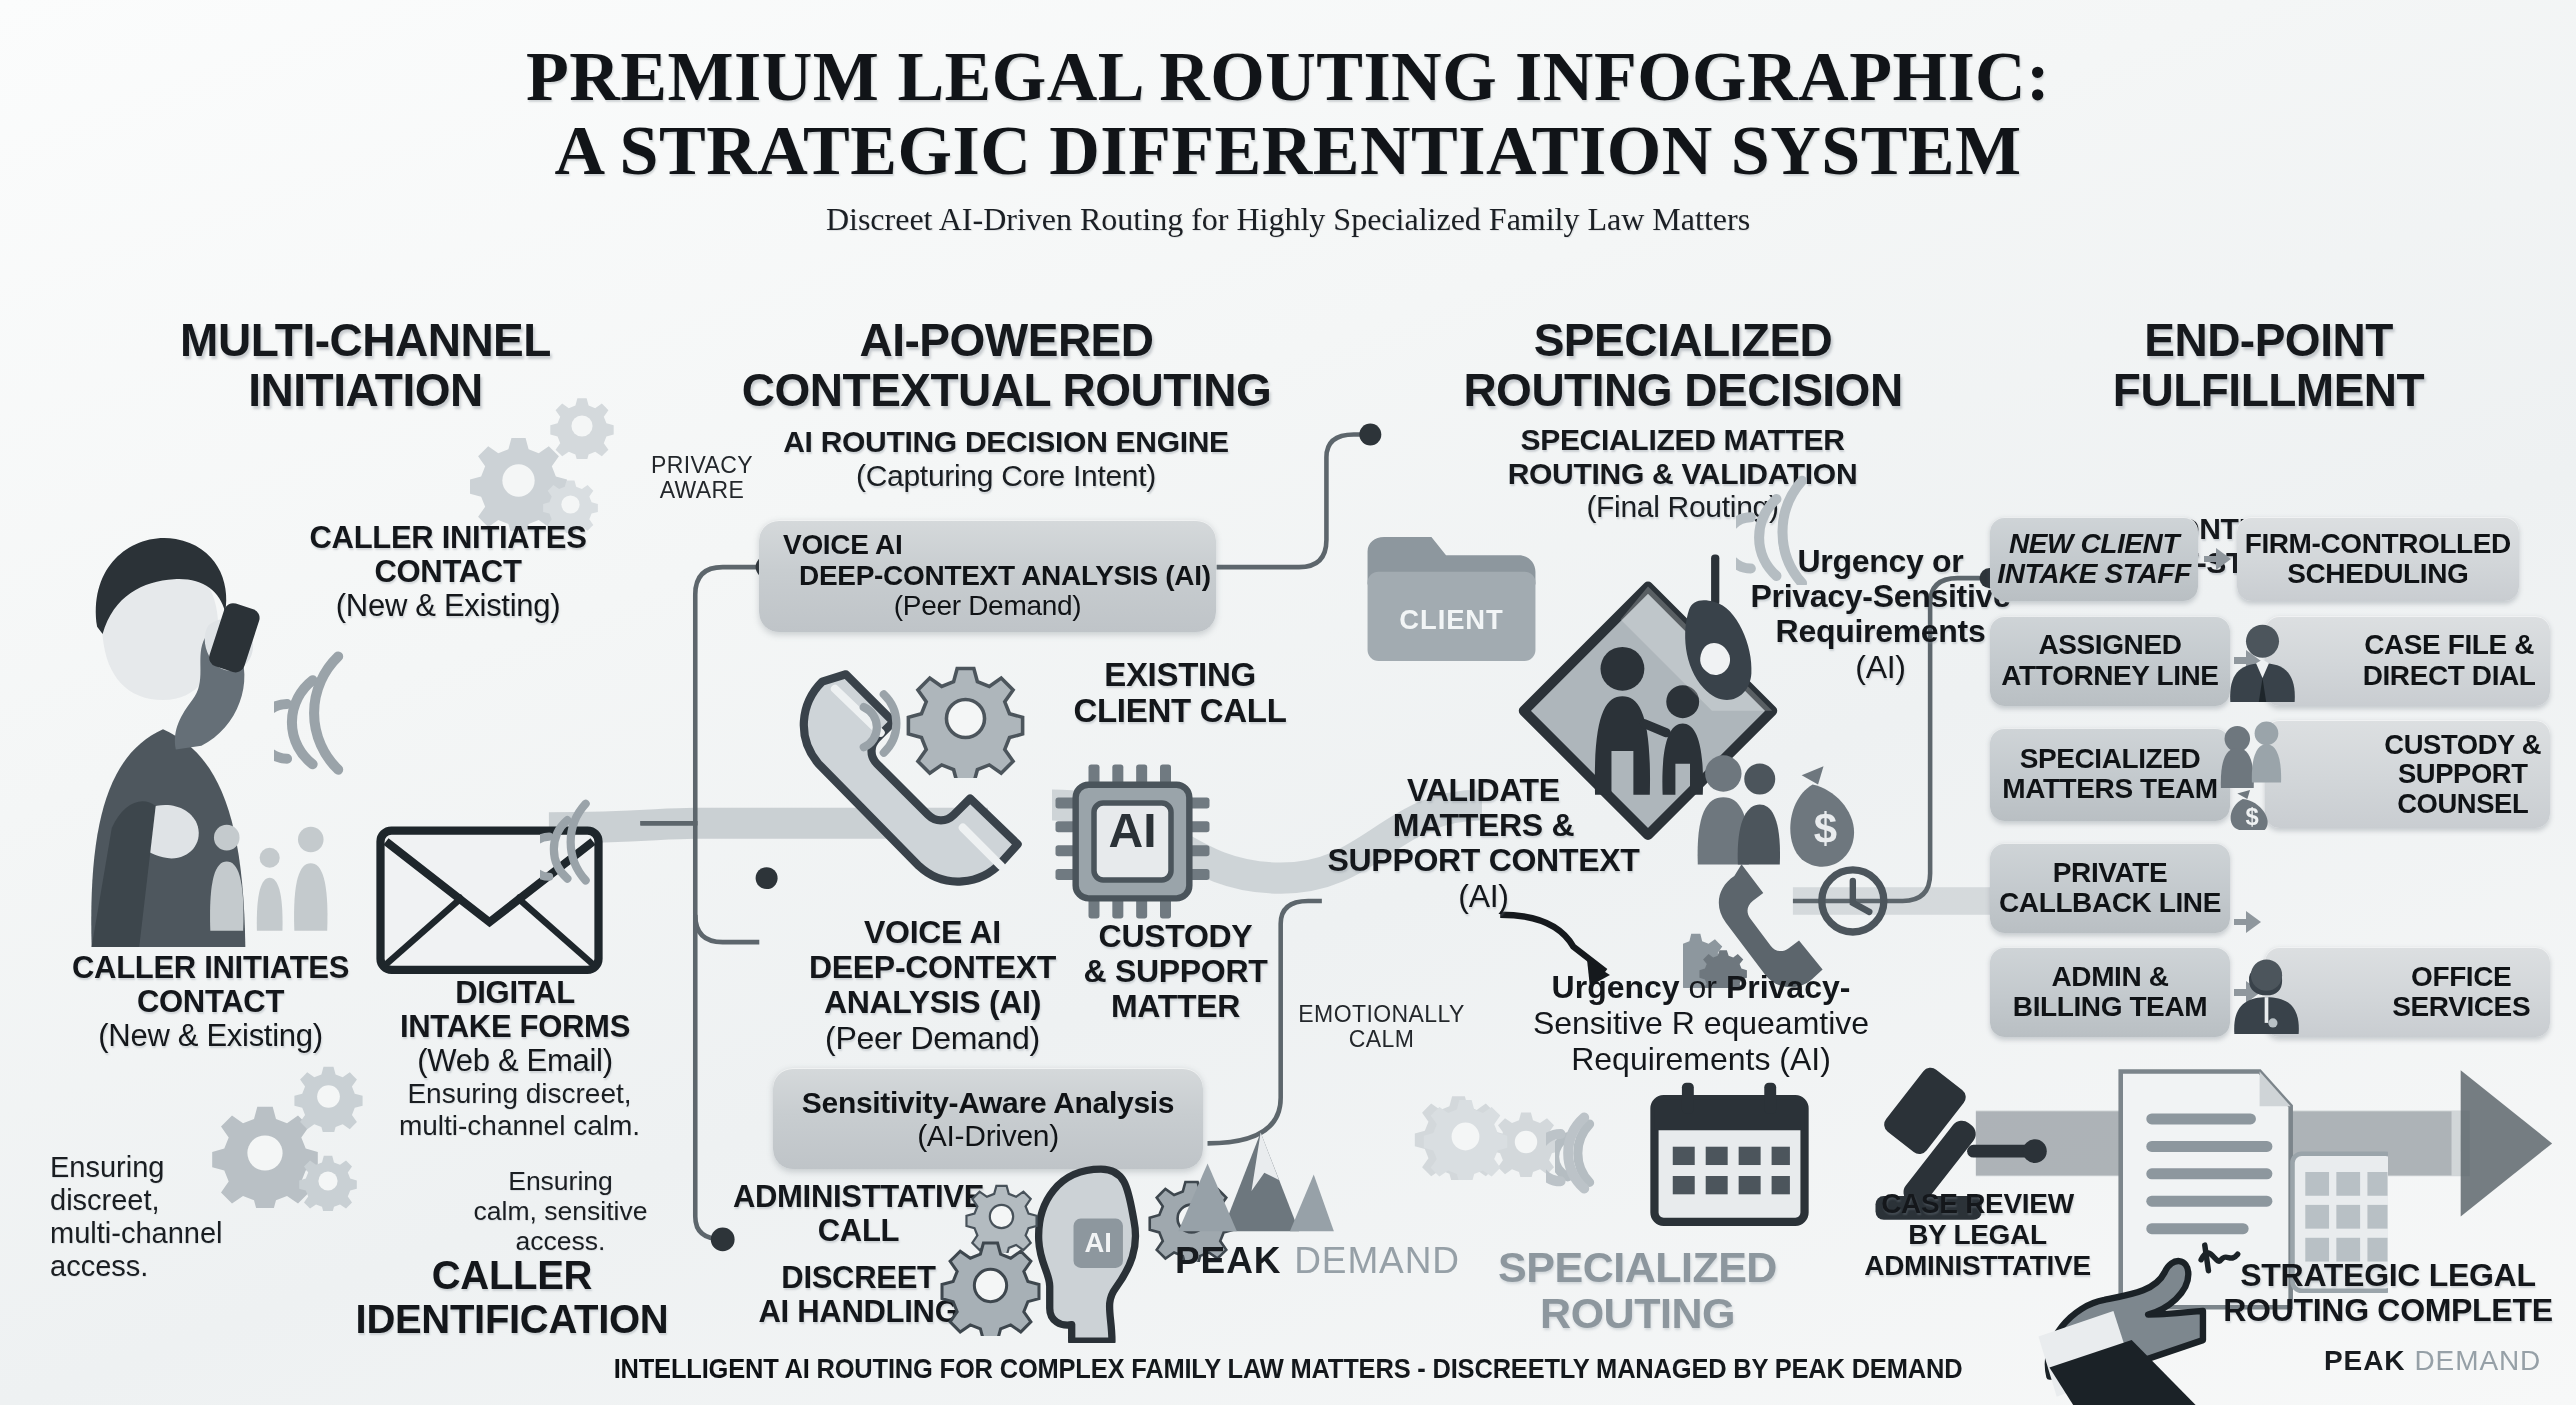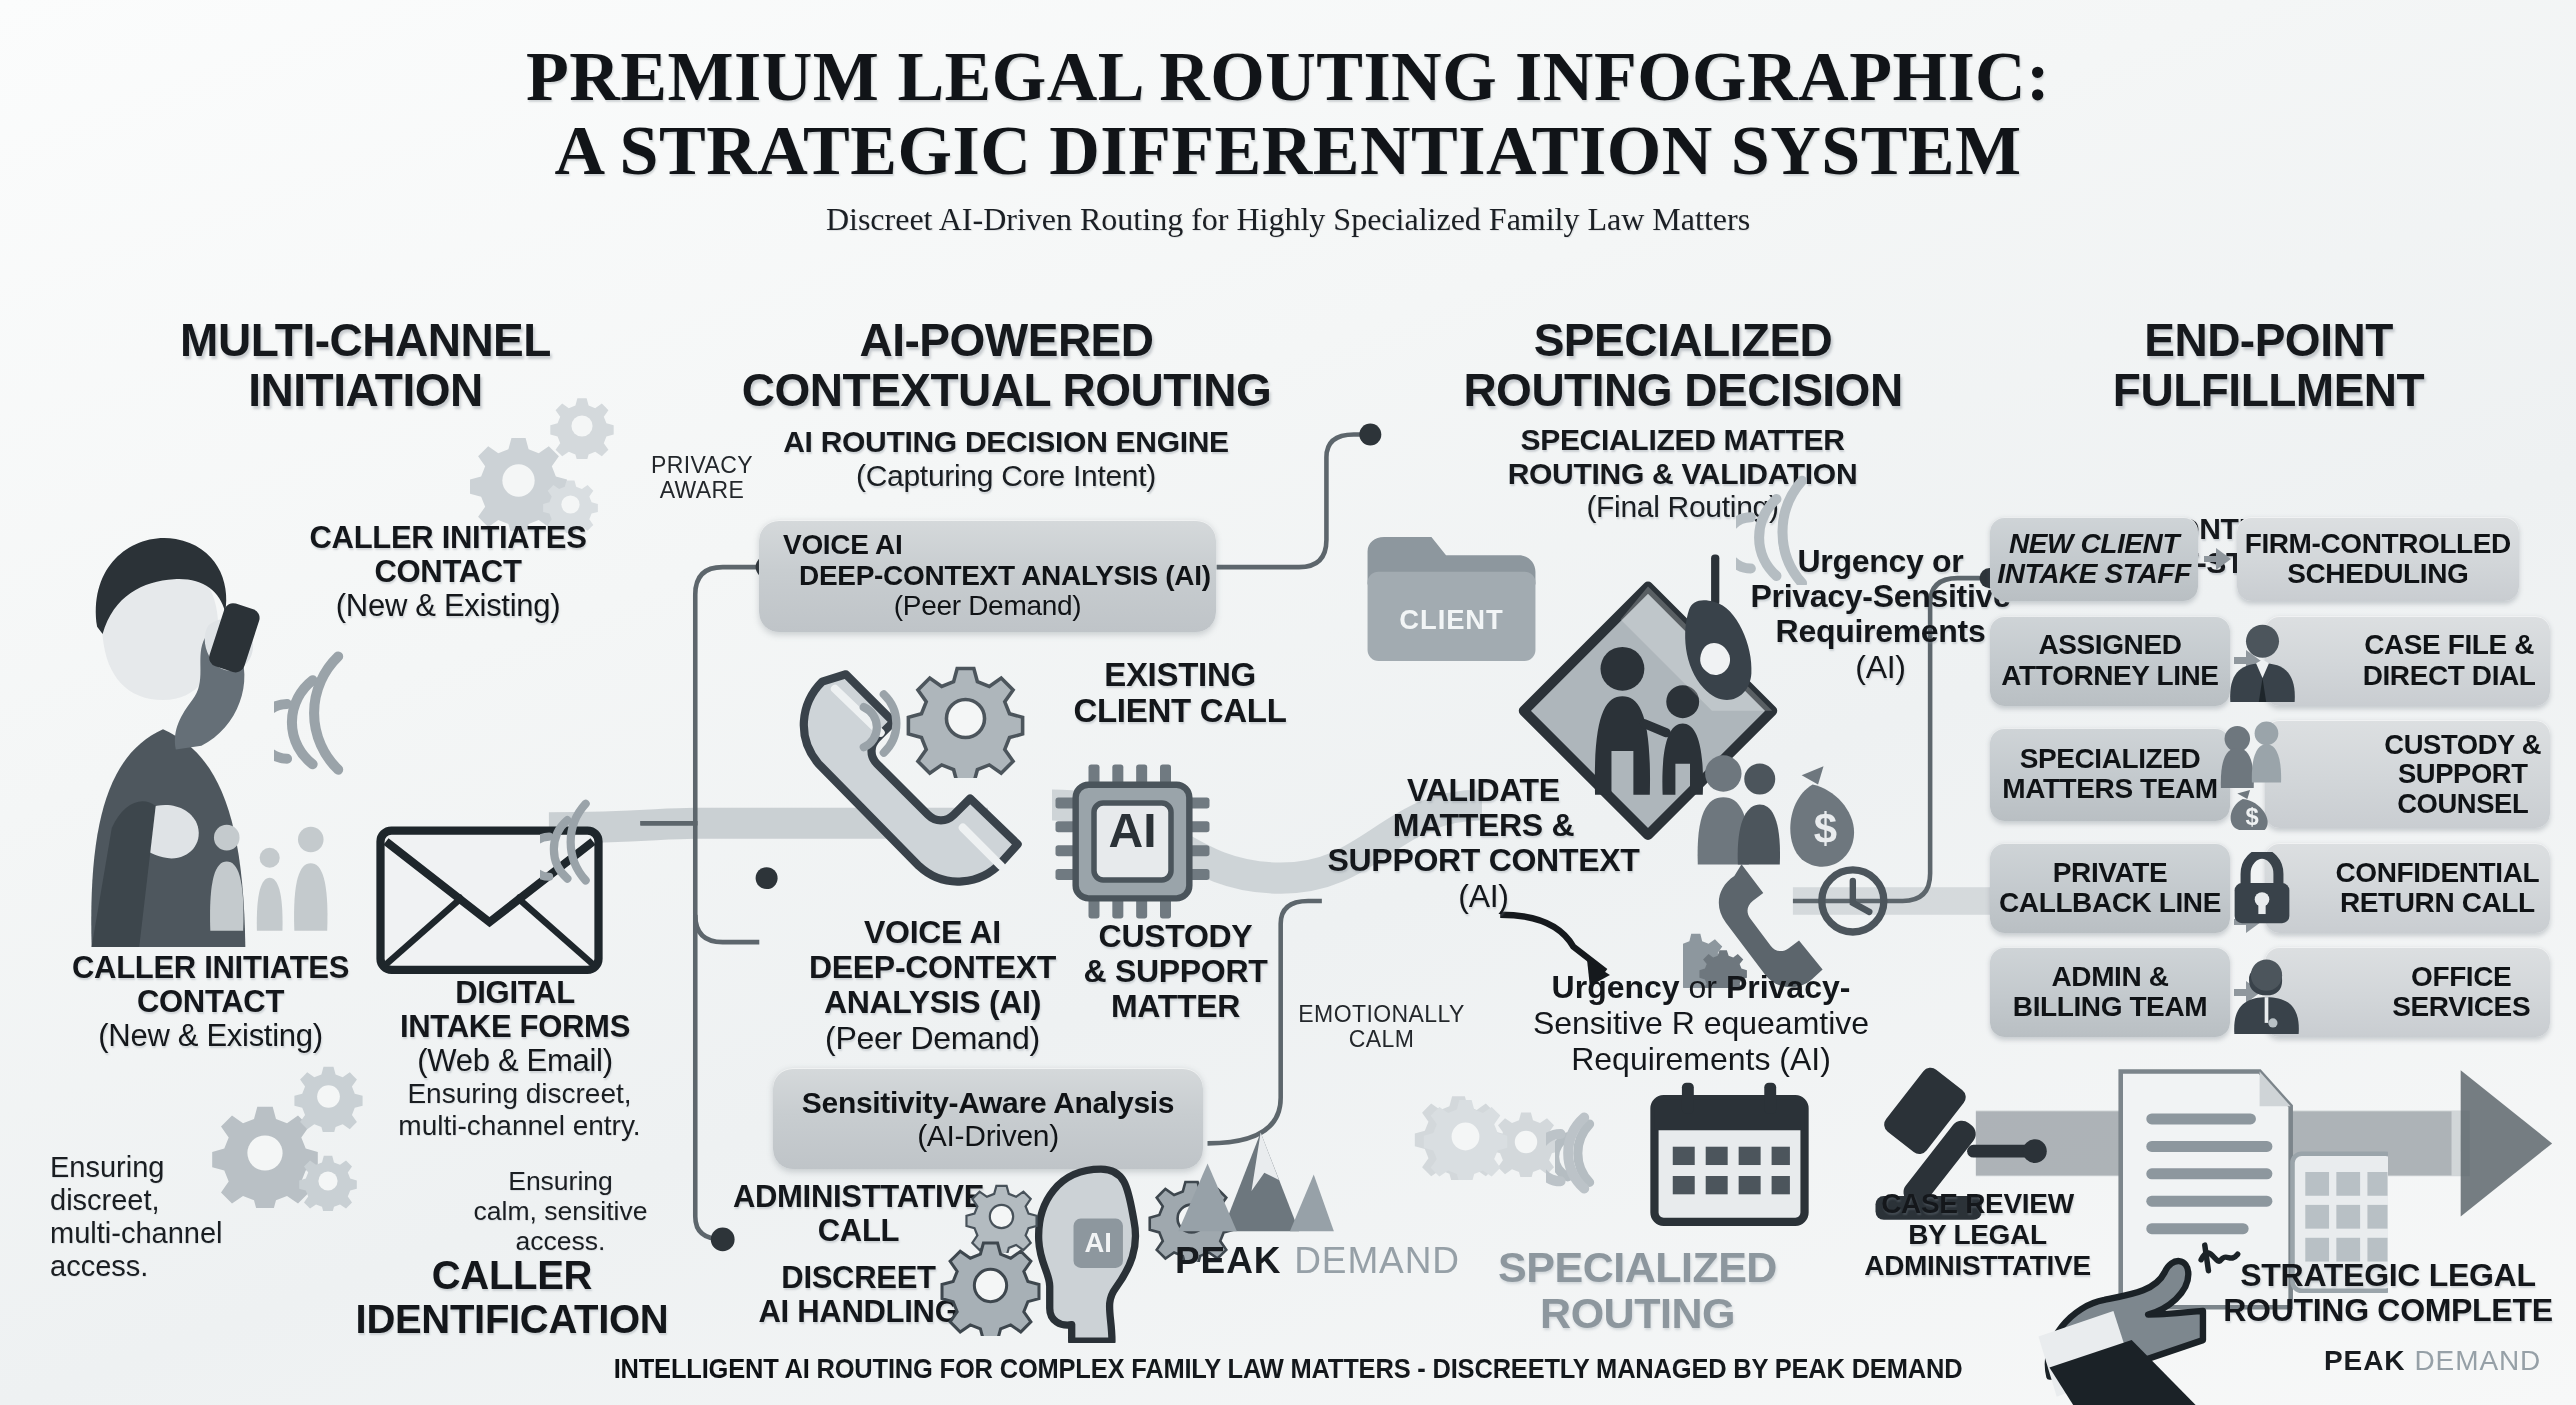--- a/index.html
+++ b/index.html
@@ -321,21 +321,21 @@
     <div class="sub">(New &amp; Existing)</div>
   </div>
 
   <div class="abs lbl" style="left:364px; top:951px; width:302px; font-size:31px;margin-top:25px;">
     <div>DIGITAL</div>
     <div>INTAKE FORMS</div>
     <div class="sub">(Web &amp; Email)</div>
   </div>
   <div class="abs note" style="left:355px; top:1078px; width:329px; font-size:28px; text-align:center;">
     <div>Ensuring discreet,</div>
-    <div>multi-channel entry.</div>
+    <div>multi-channel calm.</div>
   </div>
 
   <svg class="abs gear" style="left:210px; top:1098px;" width="110" height="110" viewBox="0 0 100 100">
     <path d="M50 8 l7 0 3 11 10 4 10-7 5 5 5 5 -7 10 4 10 11 3 0 7 0 7 -11 3 -4 10 7 10 -5 5 -5 5 -10-7 -10 4 -3 11 -7 0 -7 0 -3-11 -10-4 -10 7 -5-5 -5-5 7-10 -4-10 -11-3 0-7 0-7 11-3 4-10 -7-10 5-5 5-5 10 7 10-4 3-11z" fill="#b9c0c5"></path>
     <circle cx="50" cy="50" r="16" fill="#f4f6f6"></circle>
   </svg>
   <svg class="abs gear" style="left:293px; top:1061px;" width="71" height="71" viewBox="0 0 100 100">
     <path d="M50 8 l7 0 3 11 10 4 10-7 5 5 5 5 -7 10 4 10 11 3 0 7 0 7 -11 3 -4 10 7 10 -5 5 -5 5 -10-7 -10 4 -3 11 -7 0 -7 0 -3-11 -10-4 -10 7 -5-5 -5-5 7-10 -4-10 -11-3 0-7 0-7 11-3 4-10 -7-10 5-5 5-5 10 7 10-4 3-11z" fill="#c9d0d4"></path>
     <circle cx="50" cy="50" r="16" fill="#f4f6f6"></circle>
   </svg>
@@ -667,32 +667,20 @@
       <div class="rbox" style="width:240px; height:90px;">
           <div>
             <div>PRIVATE</div>
             <div>CALLBACK LINE</div>
           </div>
         </div>
       <div style="display:flex; align-items:center; margin:0 3.7px;">
         <div class="rstem"></div>
           <div class="rarrow"></div>
       </div>
-      <div class="rbox light" style="width:285px; height:90px; position:relative; justify-content:flex-end; padding-right:11px;">
-        <svg class="abs" style="left:-38px; top:9.1px;" width="70" height="73" viewBox="0 0 76 80">
-          <path d="M20 36 L 20 24 C 20 10, 30 2, 38 2 C 46 2, 56 10, 56 24 L 56 36" fill="none" stroke="#39424a" stroke-width="11"></path>
-          <rect x="8" y="34" width="60" height="44" rx="8" fill="#39424a"></rect>
-          <circle cx="38" cy="52" r="8" fill="#e9ecee"></circle>
-          <rect x="34" y="54" width="8" height="14" fill="#e9ecee"></rect>
-        </svg>
-      <div>
-            <div>CONFIDENTIAL</div>
-            <div>RETURN CALL</div>
-          </div>
-        </div>
     </div>
 
     <div style="display:flex; align-items:center; height:90px;">
       <div class="rbox" style="width:240px; height:90px;">
           <div>
             <div>ADMIN &amp;</div>
             <div>BILLING TEAM</div>
           </div>
         </div>
       <div style="display:flex; align-items:center; margin:0 3.7px;">

